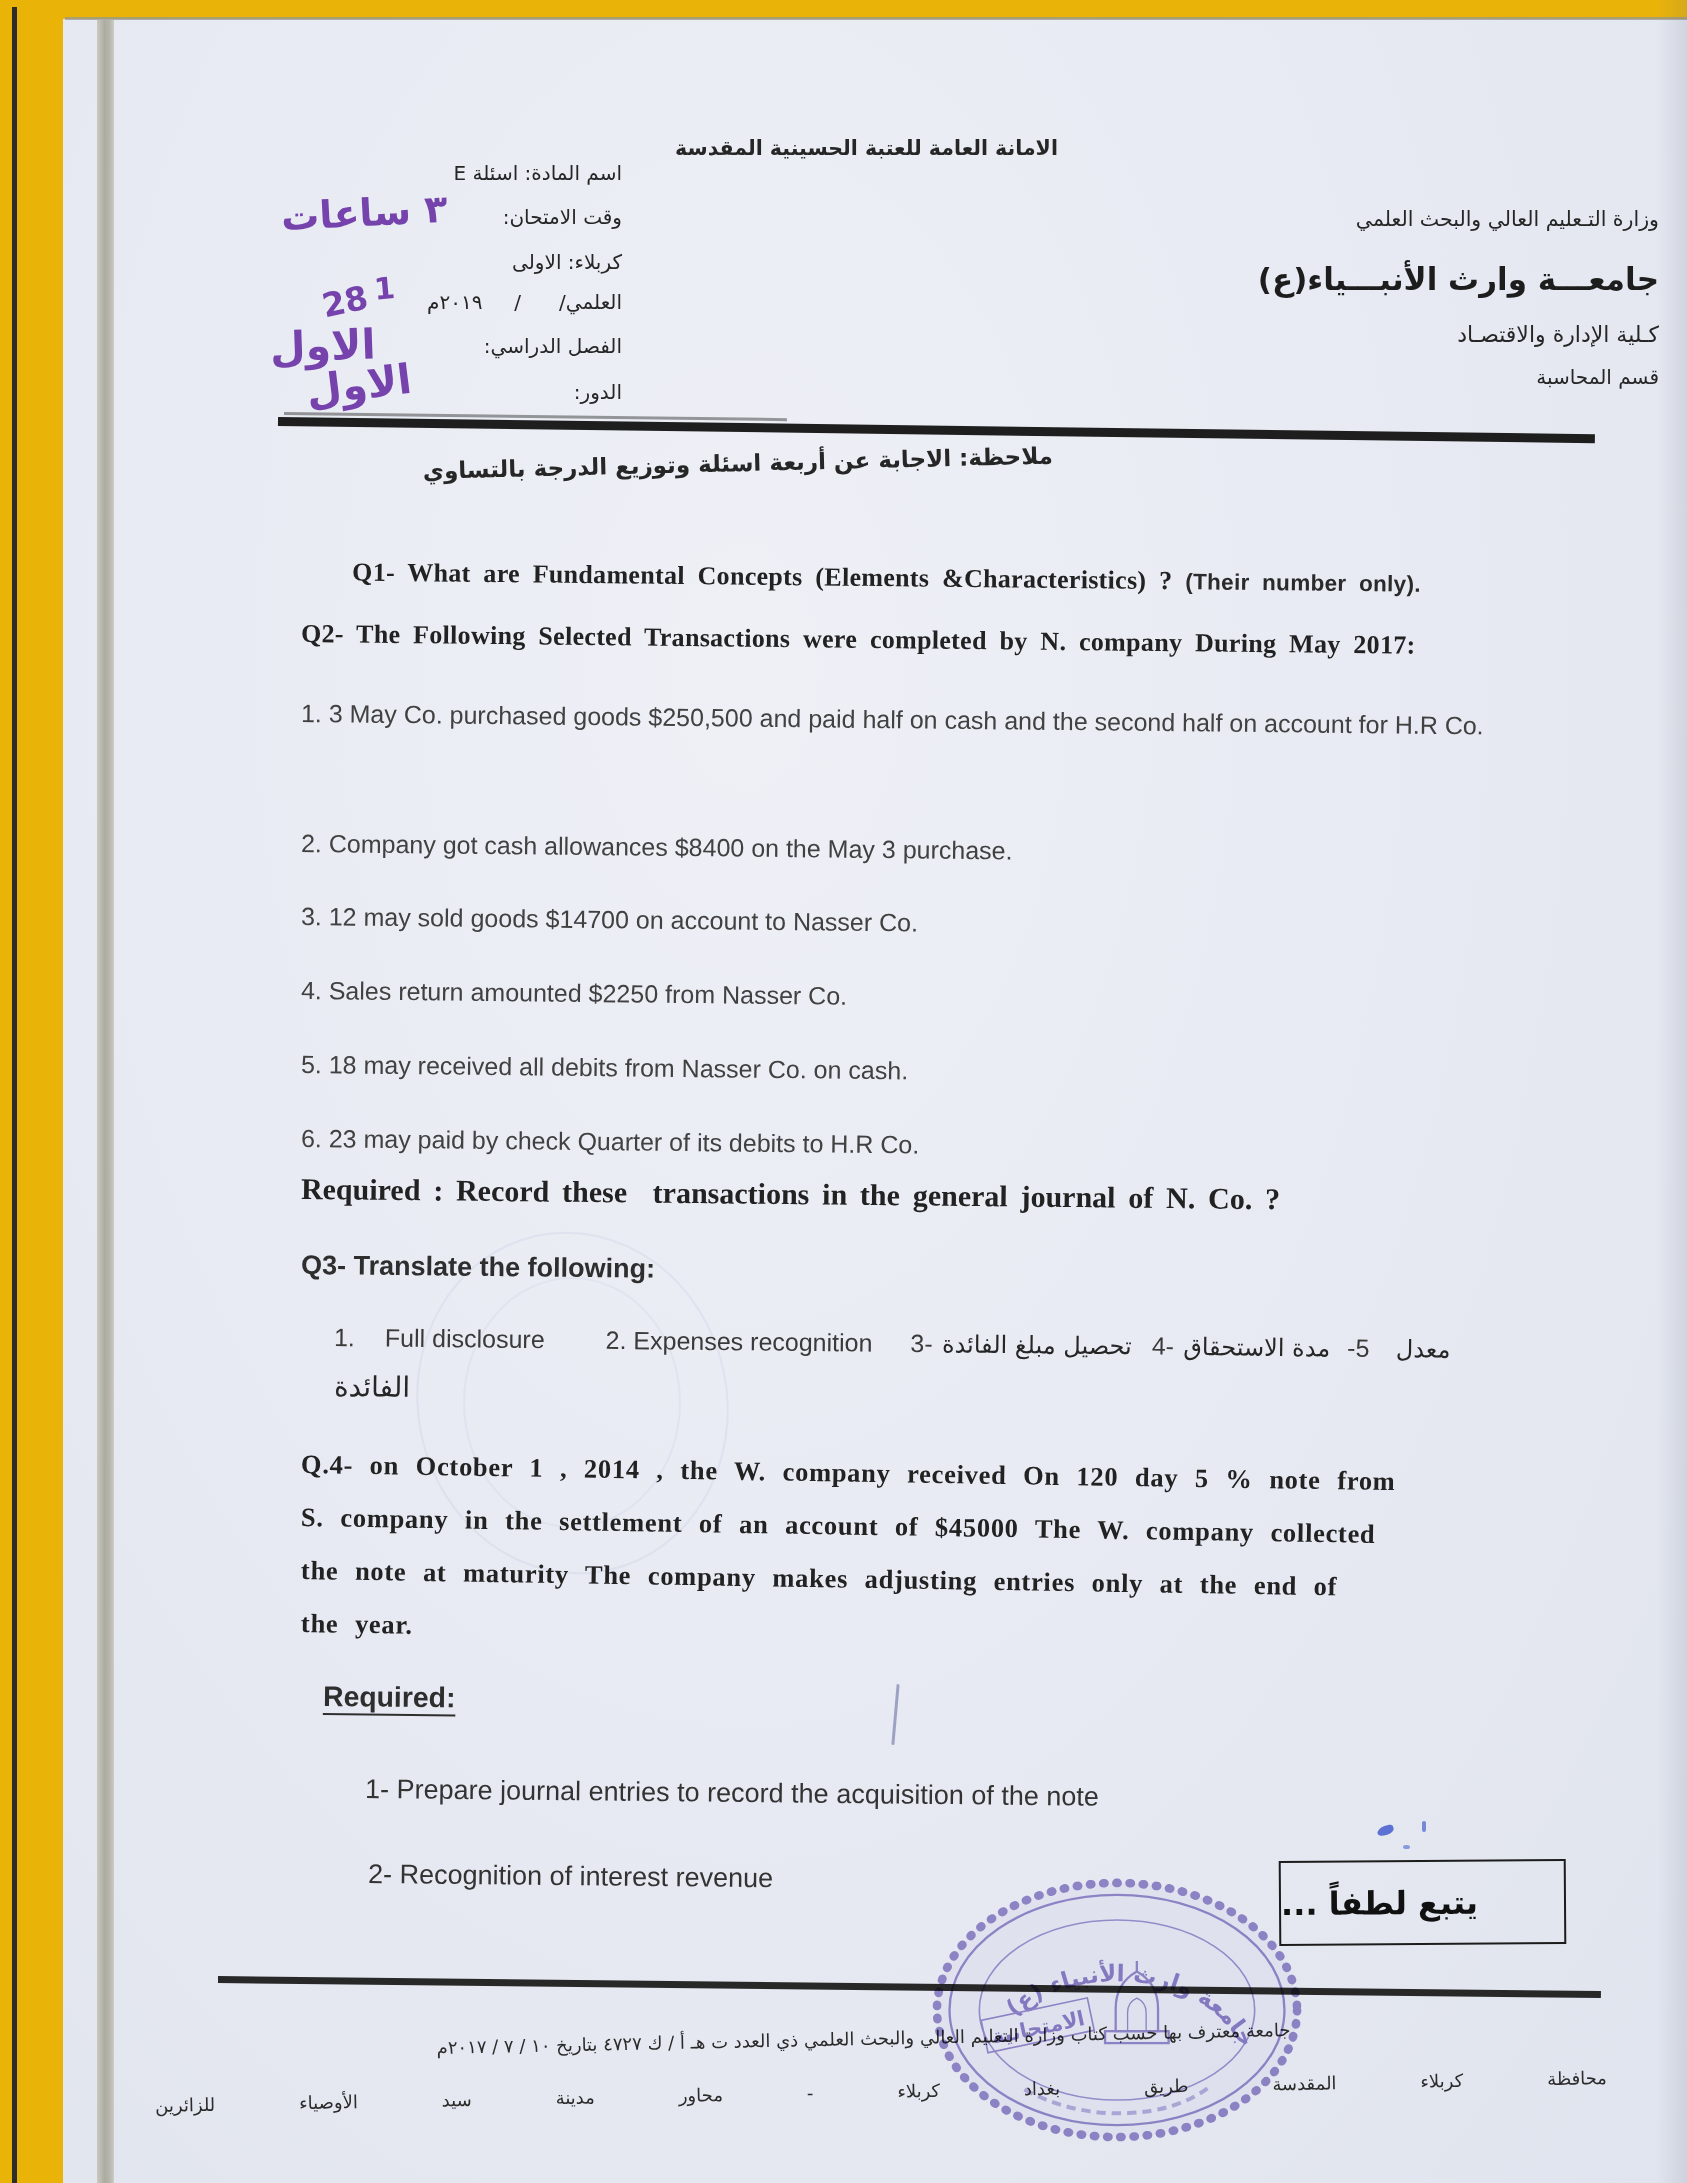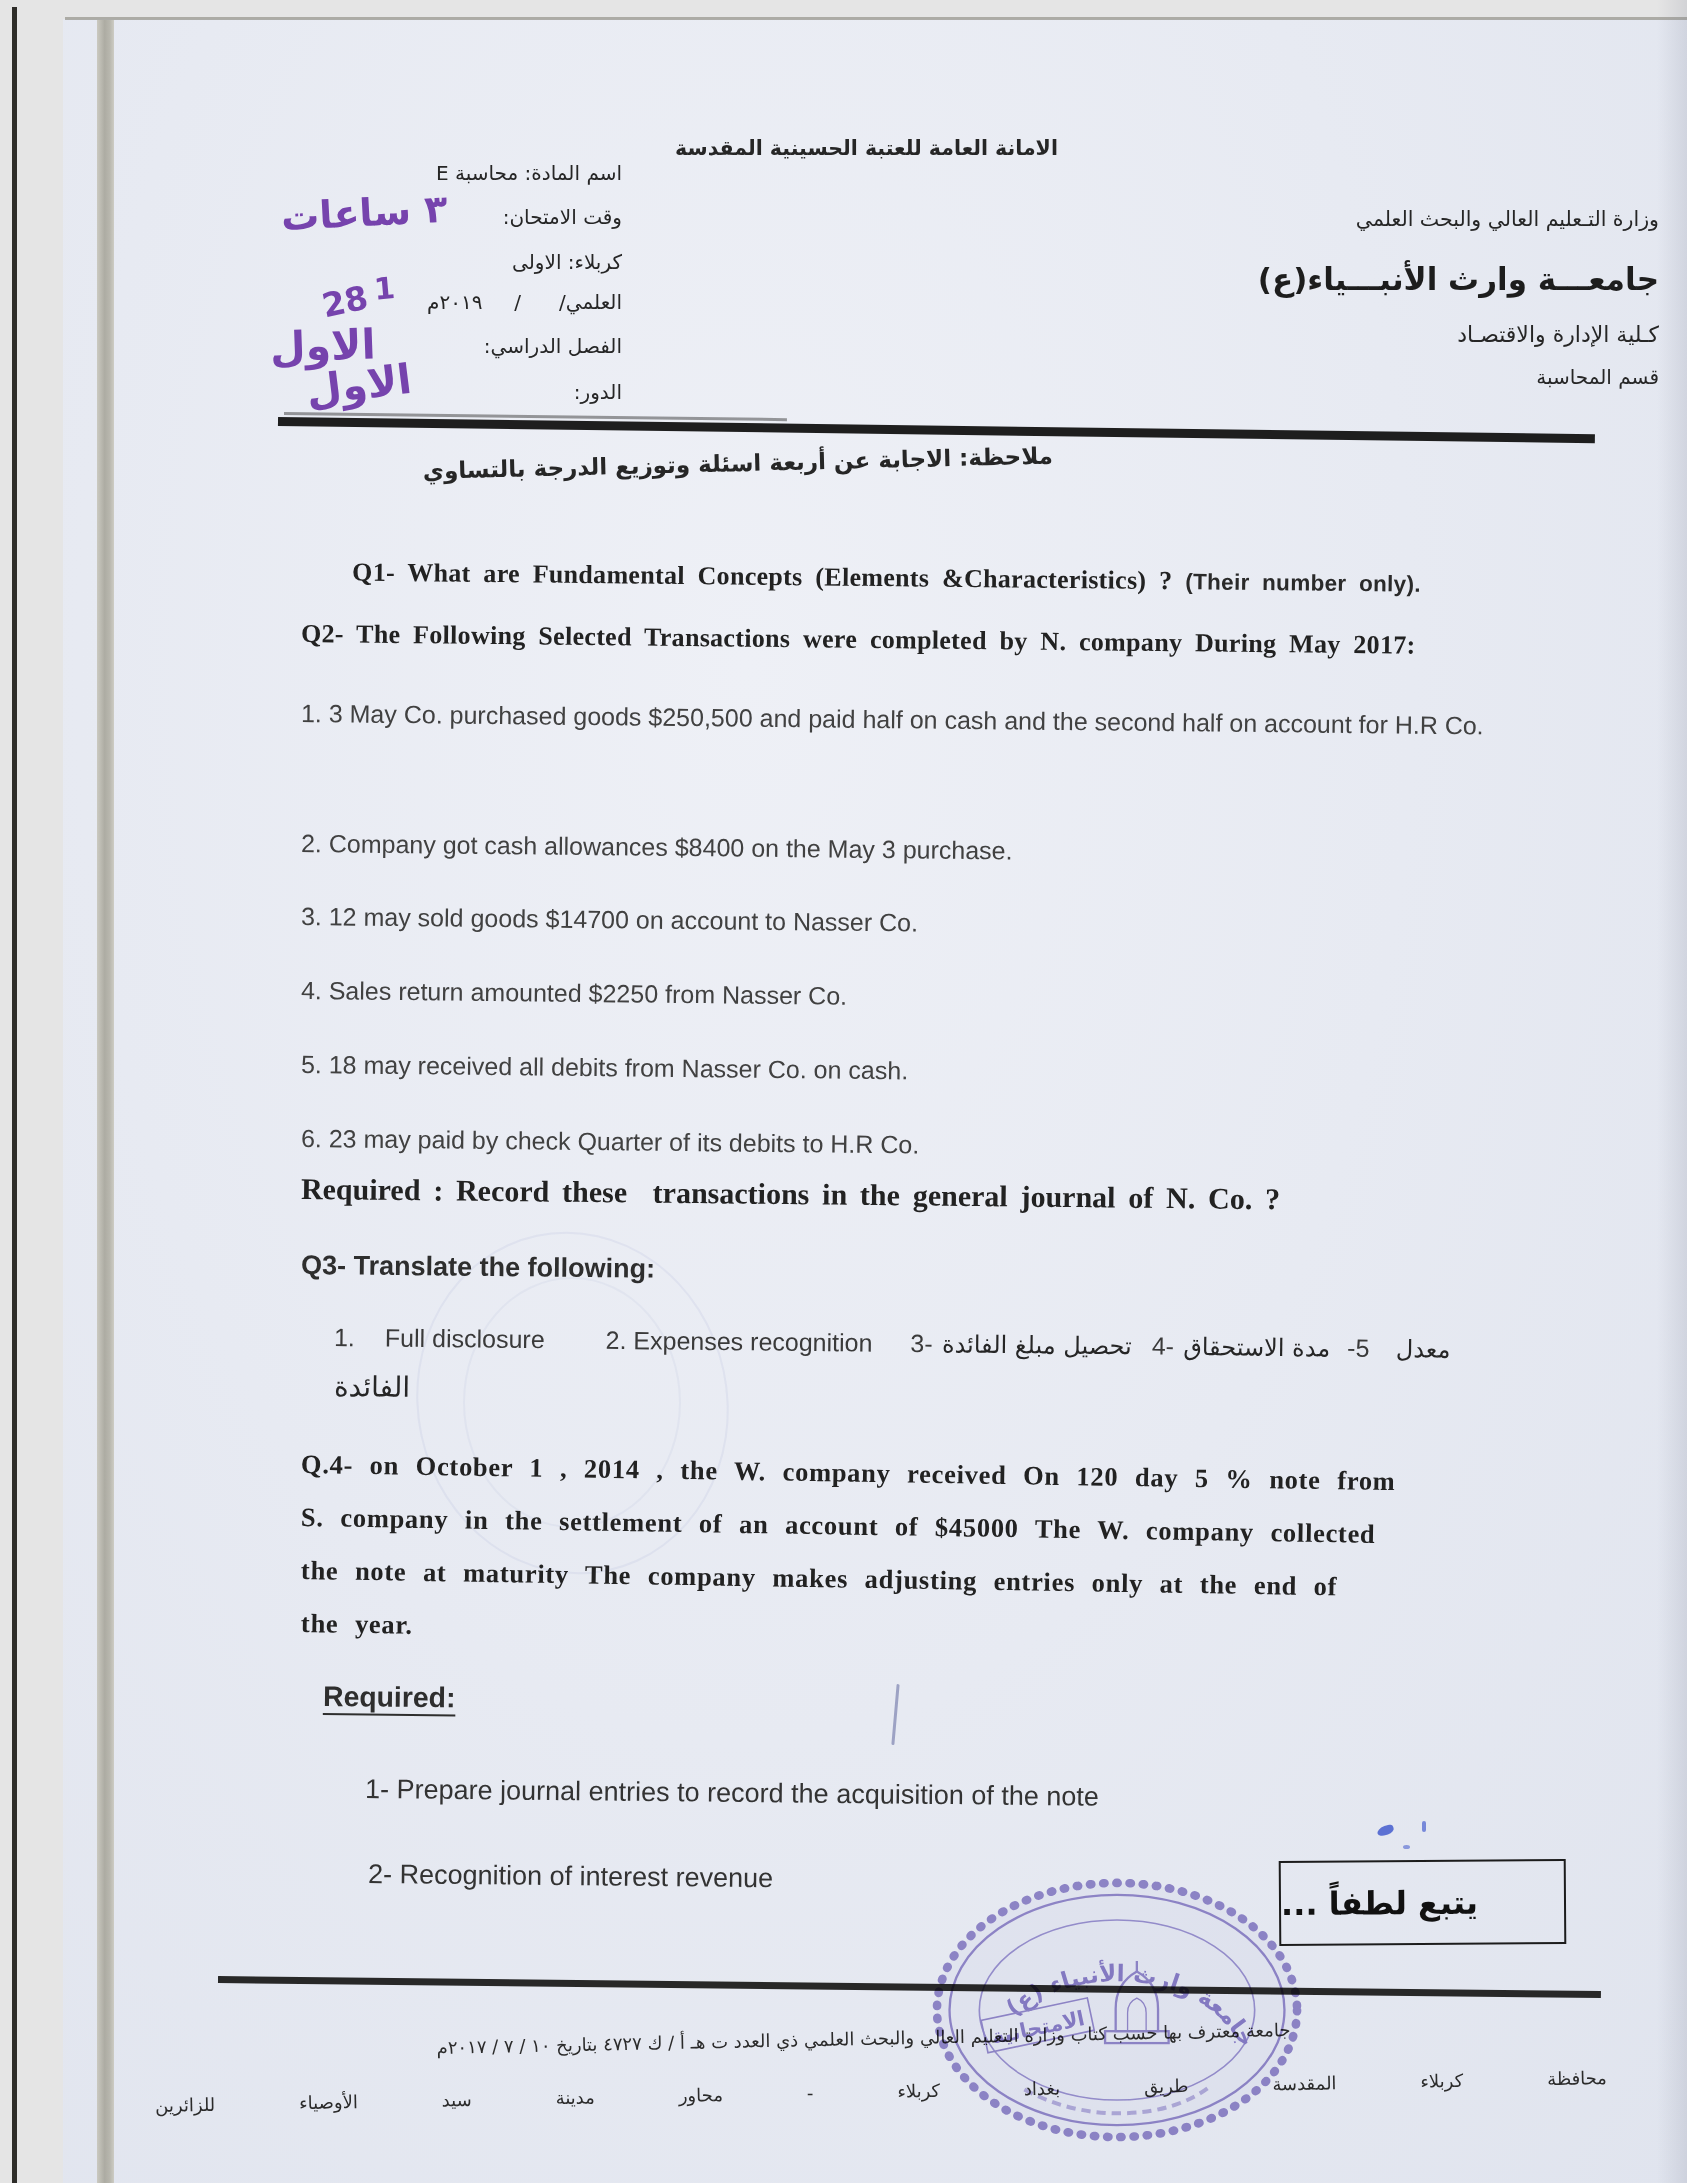--- a/index.html
+++ b/index.html
@@ -1,17 +1,17 @@
 <!DOCTYPE html>
 <html lang="ar" style="font-size:10.6px"><head>
 <meta charset="utf-8">
 <style>
   * { margin:0; padding:0; box-sizing:border-box; }
   html,body { background:#ffffff; }
-  .page { position:relative; width:1687px; height:2183px; background:#e5e5e5; overflow:hidden;
+  .page { position:relative; width:1687px; height:2183px; background:#eab308; overflow:hidden;
           font-family:"Liberation Sans","DejaVu Sans",sans-serif; }
   .abs { position:absolute; }
 
   
   .paper { left:63px; top:18.5px; width:1624px; height:2165px;
            background: radial-gradient(ellipse at 42% 30%, #eef0f6 0%, #e7eaf2 50%, #e0e4ee 100%); }
   .paper-top-edge { left:65px; top:17px; width:1622px; height:3.3px; background:#98978f; opacity:.75; }
   .scan-line { left:12px; top:6.6px; width:4.6px; height:2177px; background:#2e2d29; }
   .fold-band { left:97px; top:20px; width:17px; height:2163px;
                background:linear-gradient(to right,#c6c4b8,#a3a195 45%,#b0aea2 75%,#c9c7bc); opacity:.85; }
@@ -92,21 +92,21 @@
   <div class="abs watermark"></div>
   <div class="abs watermark2"></div>
 
   <div class="abs ar hdr-center">الامانة العامة للعتبة الحسينية المقدسة</div>
 
   <div class="abs ar ministry m1">وزارة التـعليم العالي والبحث العلمي</div>
   <div class="abs ar ministry m2">جامعـــة وارث الأنبـــياء(ع)</div>
   <div class="abs ar ministry m3">كـلية الإدارة والاقتصـاد</div>
   <div class="abs ar ministry m4">قسم المحاسبة</div>
 
-  <div class="abs ar exam-row" style="top:161px;">اسم المادة: محاسبة E</div>
+  <div class="abs ar exam-row" style="top:161px;">اسم المادة: اسئلة E</div>
   <div class="abs ar exam-row" style="top:205px;">وقت الامتحان:</div>
   <div class="abs ar exam-row" style="top:250px;">كربلاء: الاولى</div>
   <div class="abs ar exam-row" style="top:290px;">العلمي/      /     ٢٠١٩م</div>
   <div class="abs ar exam-row" style="top:334px;">الفصل الدراسي:</div>
   <div class="abs ar exam-row" style="top:380px;">الدور:</div>
 
   <div class="abs ar hand" style="left:281px; top:191px; font-size:38px; transform:rotate(-3deg);">٣ ساعات</div>
   <div class="abs hand" style="left:322px; top:282px; font-size:33px; transform:rotate(-12deg);">28</div>
   <div class="abs hand" style="left:374px; top:271px; font-size:30px; transform:rotate(-5deg);">1</div>
   <div class="abs ar hand" style="left:270px; top:322px; font-size:41px; transform:rotate(-2deg);">الاول</div>

